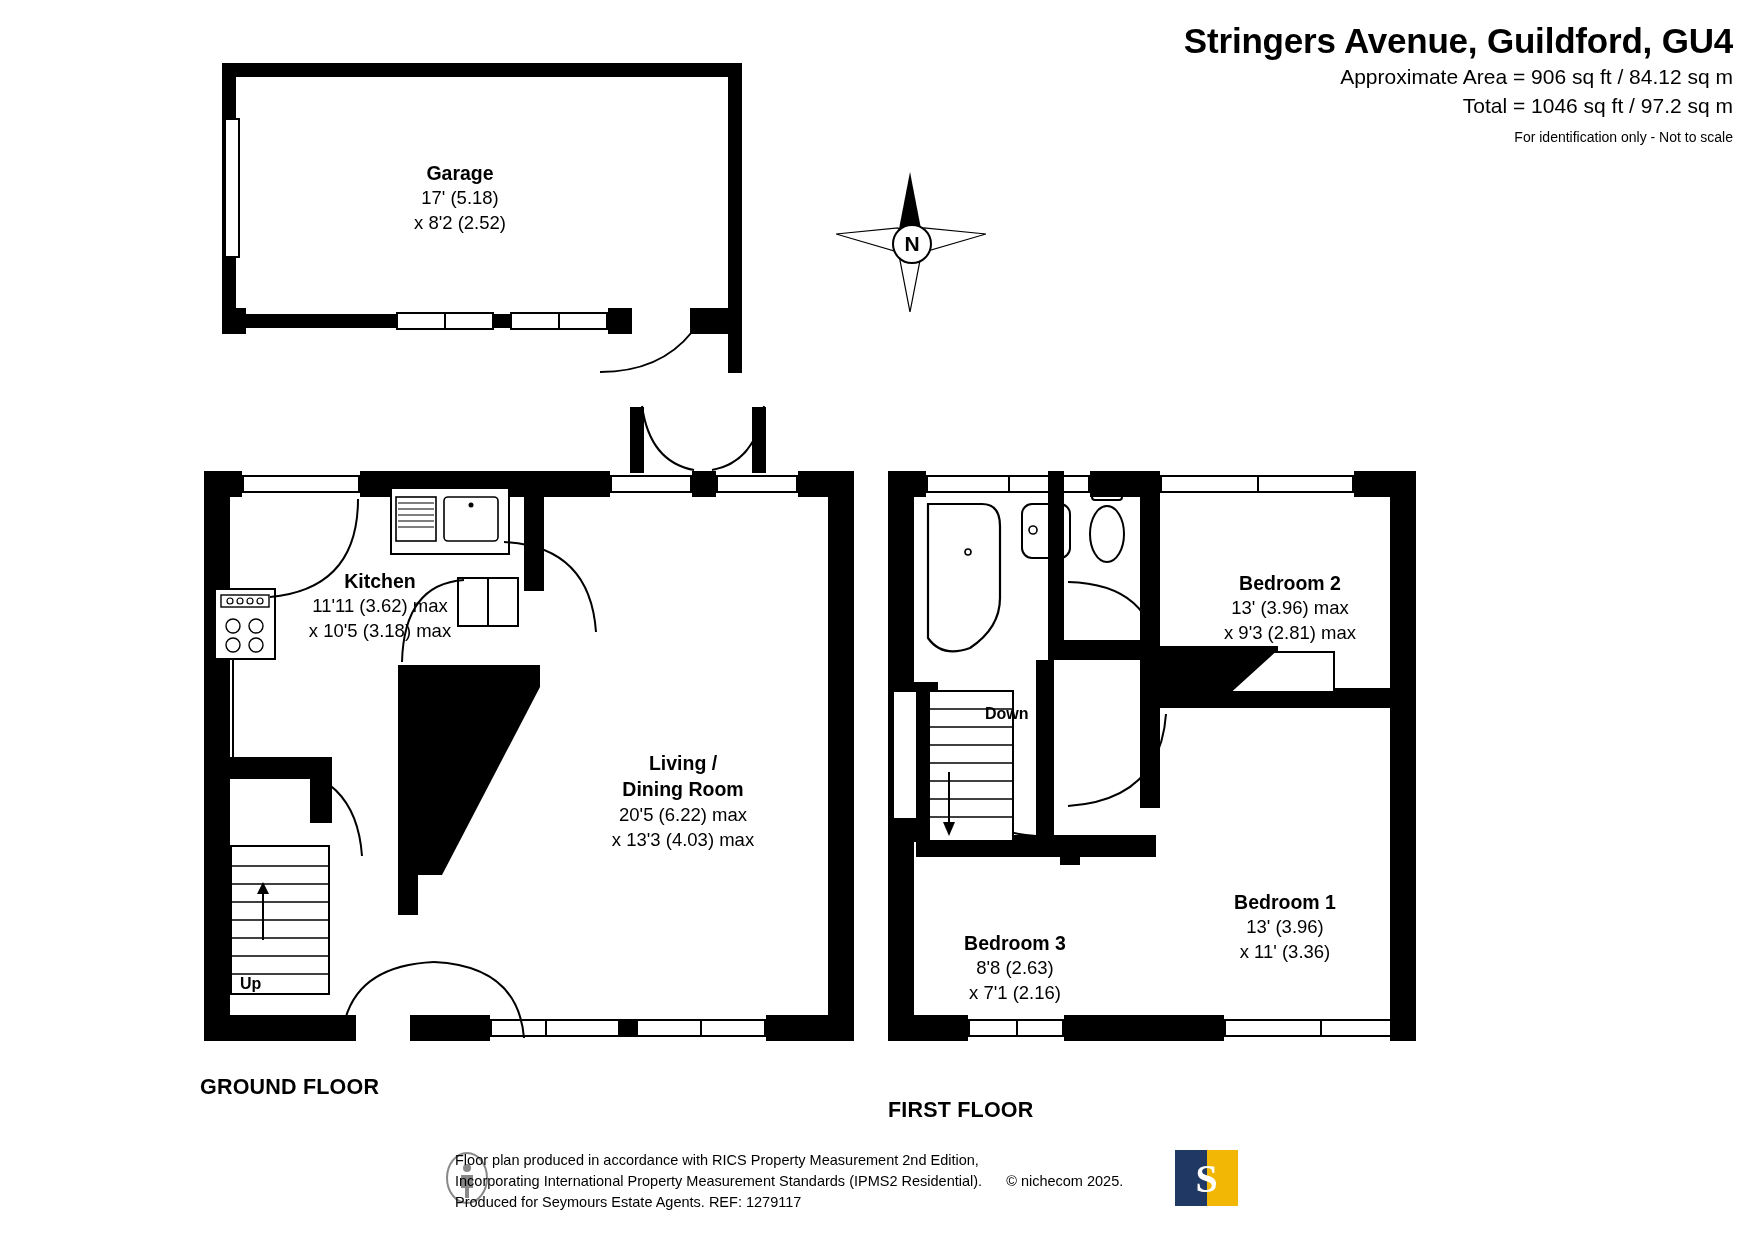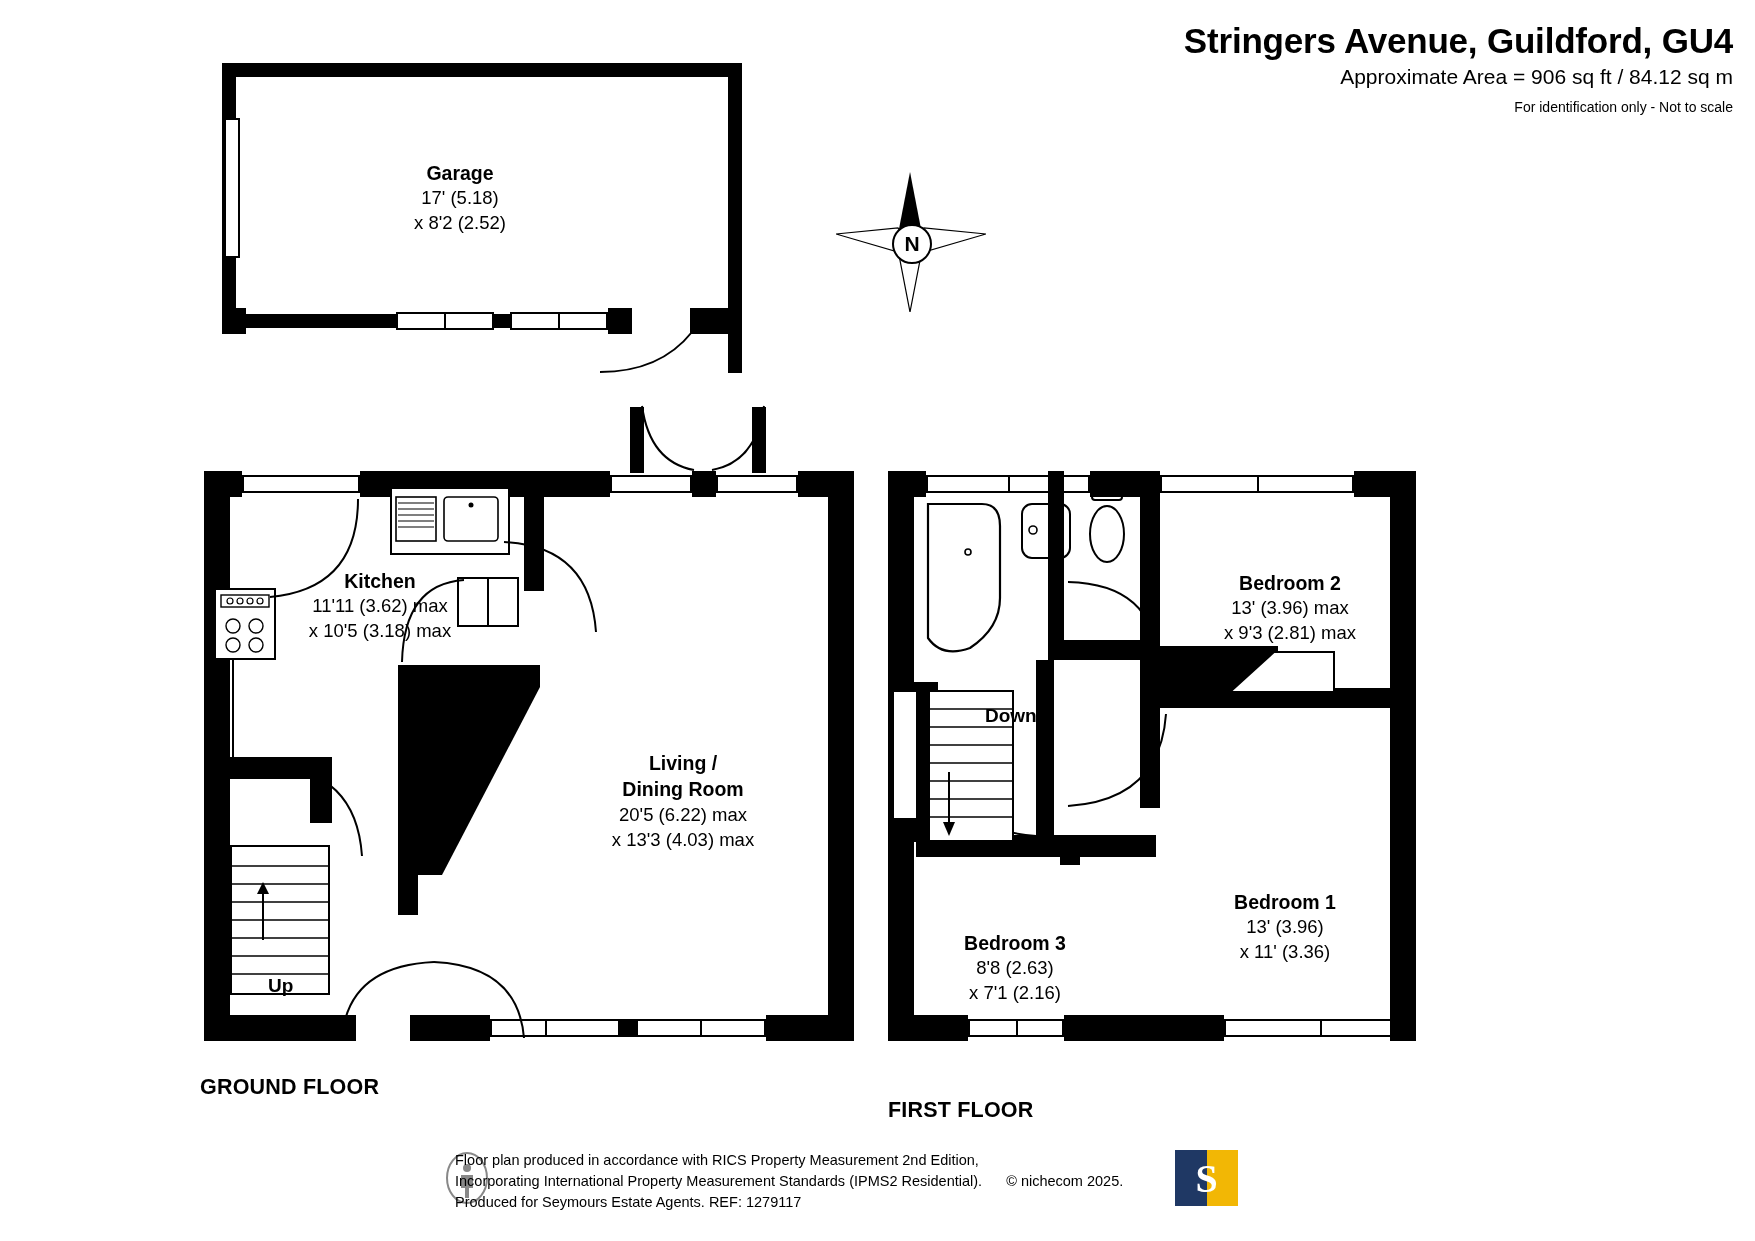--- a/index.html
+++ b/index.html
@@ -70,21 +70,21 @@
 
   .floorlabel {
     position: absolute;
     font-weight: bold;
     font-size: 21.5px;
     letter-spacing: 0.2px;
   }
   .smalllabel {
     position: absolute;
     font-weight: bold;
-    font-size: 19px;
+    font-size: 16px;
   }
 
   
   #footer {
     position: absolute;
     left: 455px;
     top: 1150px;
     width: 860px;
     font-size: 14.5px;
     line-height: 1.45;
@@ -135,20 +135,21 @@
   svg { display: block; }
 </style>
 </head>
 <body>
 
 <div id="stage">
 
   <div id="header">
     <div id="title">Stringers Avenue, Guildford, GU4</div>
     <div class="sub">Approximate Area = 906 sq ft / 84.12 sq m</div>
+    <div class="sub">Total = 1046 sq ft / 97.2 sq m</div>
     <div id="note">For identification only - Not to scale</div>
   </div>
 
   <div id="compass">
     <svg width="150" height="140" viewBox="0 0 150 140">
 
       <polygon points="74,0 86,62 74,70 62,62" fill="#000000"></polygon>
       <polygon points="74,140 62,78 74,70 86,78" fill="#ffffff" stroke="#000000" stroke-width="1.2"></polygon>
       <polygon points="0,62 62,56 70,68 62,80" fill="#ffffff" stroke="#000000" stroke-width="1.2"></polygon>
       <polygon points="150,62 88,56 80,68 88,80" fill="#ffffff" stroke="#000000" stroke-width="1.2"></polygon>
@@ -285,21 +286,21 @@
       <line x1="0" y1="74" x2="98" y2="74" stroke="#000000" stroke-width="1.4"></line>
       <line x1="0" y1="92" x2="98" y2="92" stroke="#000000" stroke-width="1.4"></line>
       <line x1="0" y1="110" x2="98" y2="110" stroke="#000000" stroke-width="1.4"></line>
       <line x1="0" y1="128" x2="98" y2="128" stroke="#000000" stroke-width="1.4"></line>
       <path d="M 49 12 L 49 -38" stroke="#000000" stroke-width="0"></path>
     </svg>
     <svg class="abs" style="left:252px; top:882px;" width="22" height="60" viewBox="0 0 22 60">
       <line x1="11" y1="58" x2="11" y2="8" stroke="#000000" stroke-width="2"></line>
       <polygon points="11,0 5,12 17,12" fill="#000000"></polygon>
     </svg>
-    <div class="smalllabel" style="left:268px; top:975px;">Up</div>
+    <div class="smalllabel" style="left:240px; top:975px;">Up</div>
 
     <div class="roomlabel" style="left:240px; top:568px; width:280px;">
       <span class="nm">Kitchen</span>
       <span class="dim">11'11 (3.62) max</span>
       <span class="dim">x 10'5 (3.18) max</span>
     </div>
     <div class="roomlabel" style="left:538px; top:750px; width:290px;">
       <span class="nm">Living /</span>
       <span class="nm">Dining Room</span>
       <span class="dim">20'5 (6.22) max</span>

